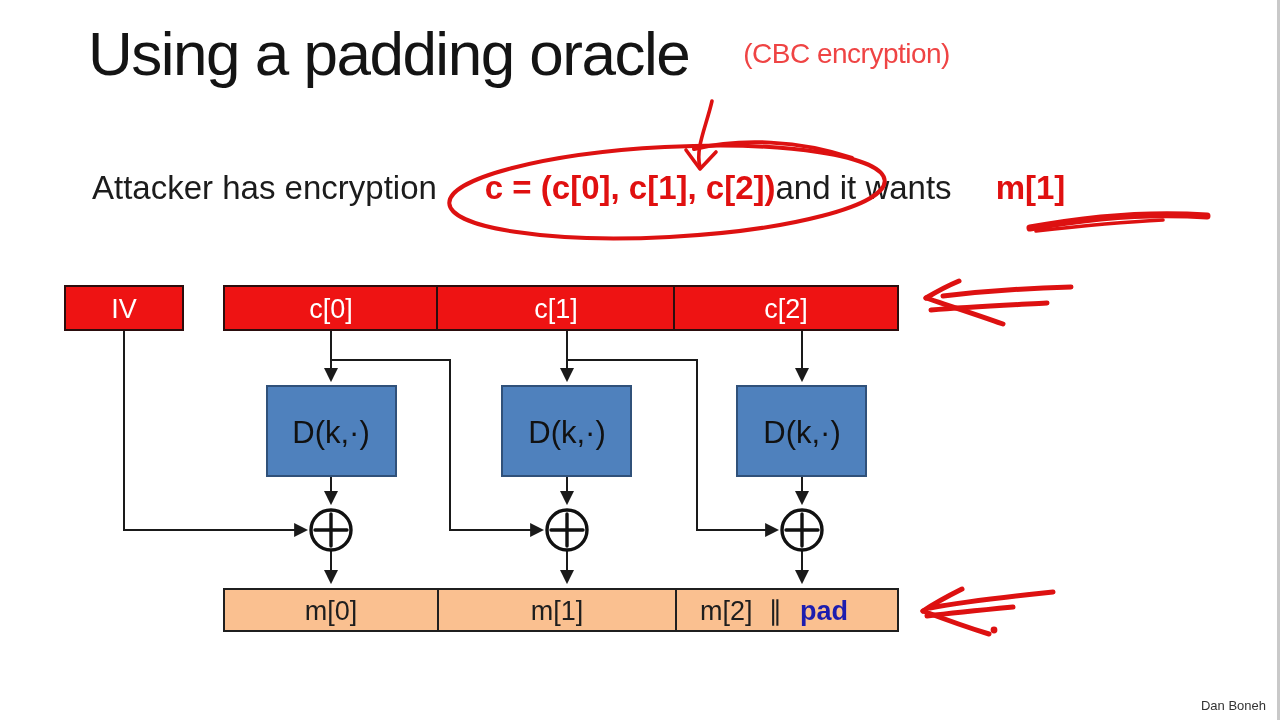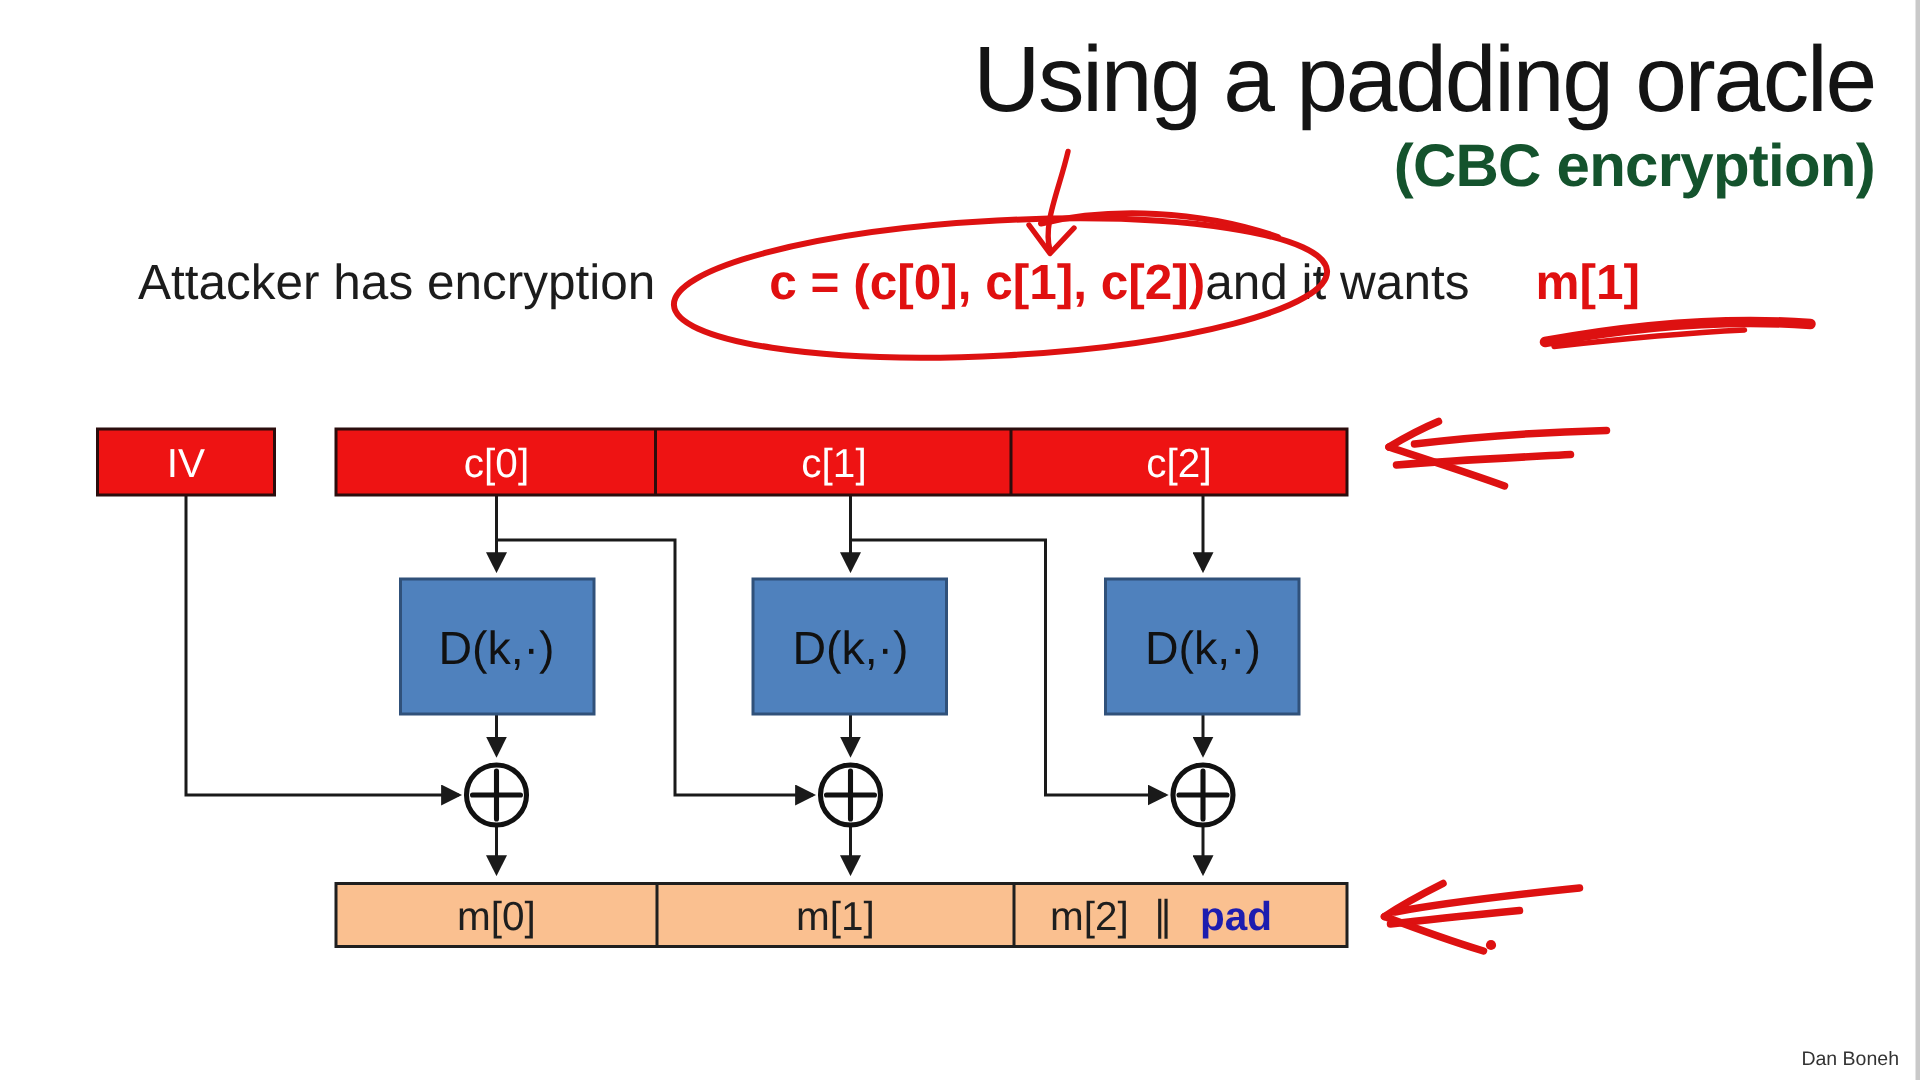--- a/index.html
+++ b/index.html
@@ -4,32 +4,32 @@
 <style>
   html,body{margin:0;padding:0;}
   body{
     width:1280px;height:720px;position:relative;overflow:hidden;
     background:#ffffff;
     font-family:"Liberation Sans", sans-serif;
   }
   .abs{position:absolute;}
   .title-row{
     top:18px;left:88px;right:30px;
-    display:flex;align-items:flex-end;white-space:nowrap;flex-direction:column;
+    display:flex;align-items:center;white-space:nowrap;
   }
   .title-main{
     font-size:62px;font-weight:500;color:#141414;letter-spacing:-1.5px;
   }
   .title-sub{
-    font-size:40px;font-weight:700;color:#14532d;margin-left:54px;letter-spacing:-0.5px;
+    font-size:28px;font-weight:400;color:#ef4444;margin-left:54px;letter-spacing:-0.5px;
   }
   .statement{
     top:169px;left:92px;white-space:nowrap;font-size:33px;color:#1c1c1c;
   }
-  .statement .formula{font-weight:700;margin-left:76px;}
+  .statement .formula{font-weight:700;margin-left:48px;}
   .statement .middle{}
   .statement .target{font-weight:700;margin-left:44px;}
   .credit{
     right:14px;bottom:7px;font-size:13px;color:#333333;
   }
   svg#diagram{top:0;left:0;}
   text{font-family:"Liberation Sans", sans-serif;}
   .blk-label{fill:#ffffff;}
   .d-label{fill:#111111;}
   .m-label{fill:#1e1e1e;}

